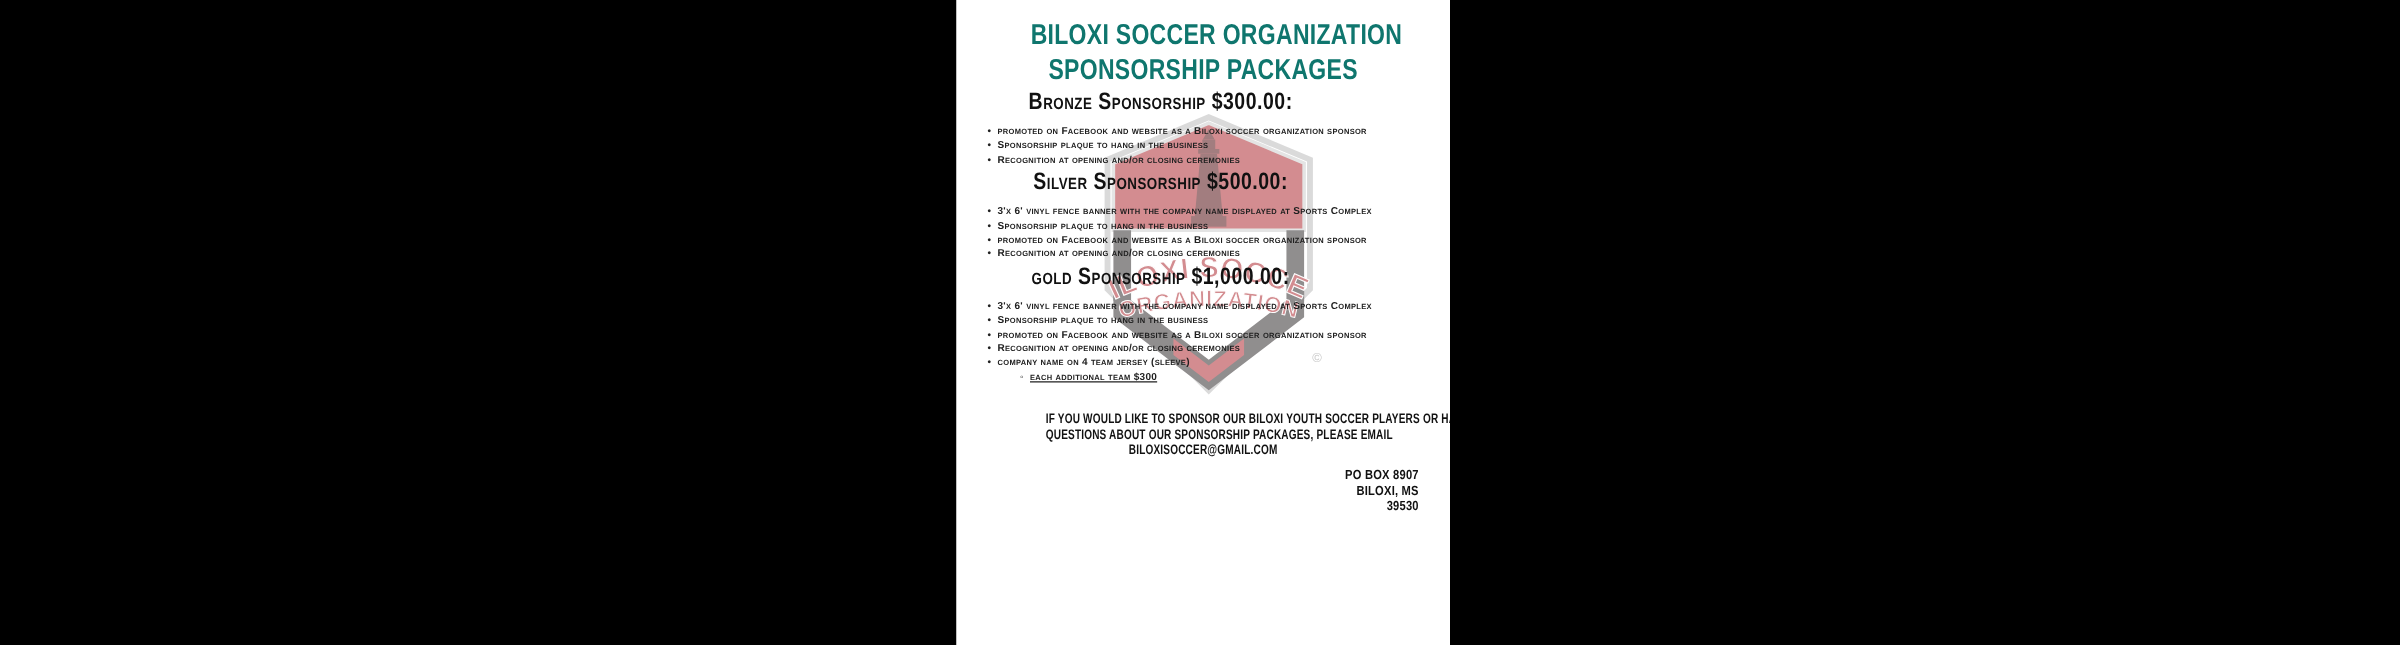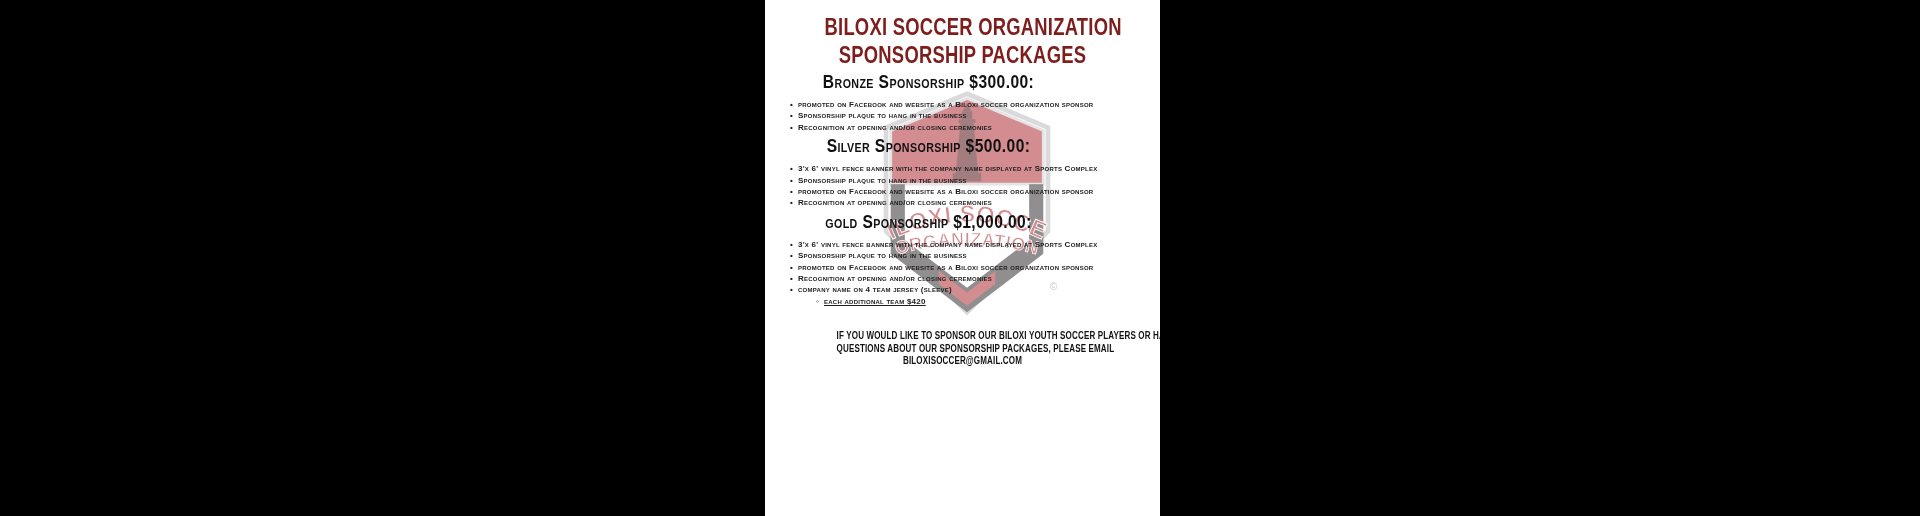--- a/index.html
+++ b/index.html
@@ -2,21 +2,21 @@
 <html><head>
 <meta charset="utf-8">
 <style>
   html,body{margin:0;padding:0;background:#000;}
   .stage{position:relative;width:1920px;height:516px;background:#000;overflow:hidden;
          font-family:"Liberation Sans",sans-serif;}
   .paper{position:absolute;left:765px;top:0;width:395px;height:516px;background:#ffffff;overflow:hidden;}
   .watermark{position:absolute;left:105px;top:90px;width:194px;height:226px;opacity:.55;pointer-events:none;}
   .content{position:relative;z-index:1;padding:0 25px;}
 
-  .title{margin-top:13px;text-align:center;color:#7f1d1d;font-weight:700;}
+  .title{margin-top:13px;text-align:center;color:#0f766e;font-weight:700;}
   .title .tline{font-size:23px;line-height:28px;letter-spacing:.3px;white-space:nowrap;
                 transform:scaleX(.8);transform-origin:50% 50%;}
 
   h2.pkg{margin:0 68px 0 0;text-align:center;font-size:19px;line-height:26px;font-weight:700;
          font-variant:small-caps;letter-spacing:.5px;color:#111;white-space:nowrap;
          transform:scaleX(.82);transform-origin:50% 50%;}
   .mt-bronze{margin-top:46px;}
   .mt-silver{margin-top:30px;}
   .mt-gold{margin-top:24px;}
 
@@ -132,27 +132,32 @@
           <li>
               <span class="b">•</span>
               <span class="t">Recognition at opening and/or closing ceremonies</span>
             </li>
           <li>
               <span class="b">•</span>
               <span class="t">company name on 4 team jersey (sleeve)</span>
             </li>
           <li class="sub">
               <span class="b">◦</span>
-              <span class="t">each additional team $420</span>
+              <span class="t">each additional team $300</span>
             </li>
         </ul>
       </section>
 
       <div class="closing">
         <div class="cline">IF YOU WOULD LIKE TO SPONSOR OUR BILOXI YOUTH SOCCER PLAYERS OR HAVE</div>
         <div class="cline">QUESTIONS ABOUT OUR SPONSORSHIP PACKAGES, PLEASE EMAIL</div>
         <div class="cline">BILOXISOCCER@GMAIL.COM</div>
       </div>
 
+      <div class="address">
+        <div class="aline">PO BOX 8907</div>
+        <div class="aline">BILOXI, MS</div>
+        <div class="aline">39530</div>
+      </div>
 
     </div>
   </div>
 </div>
 
 </body></html>

